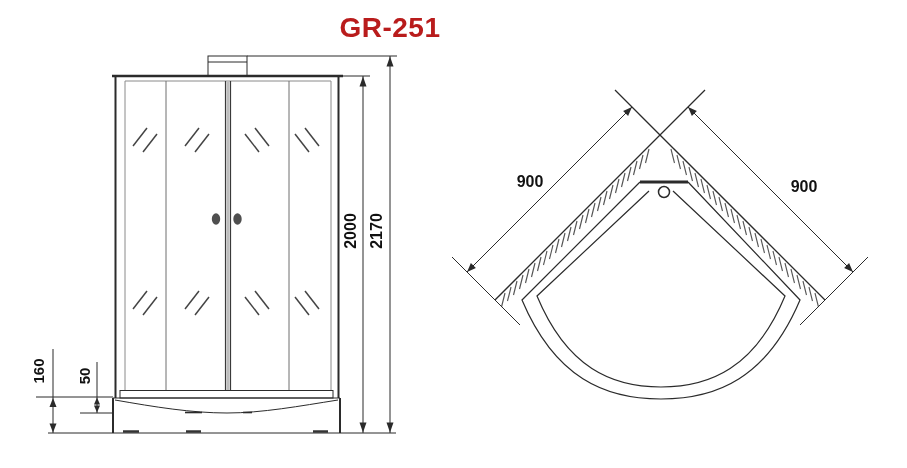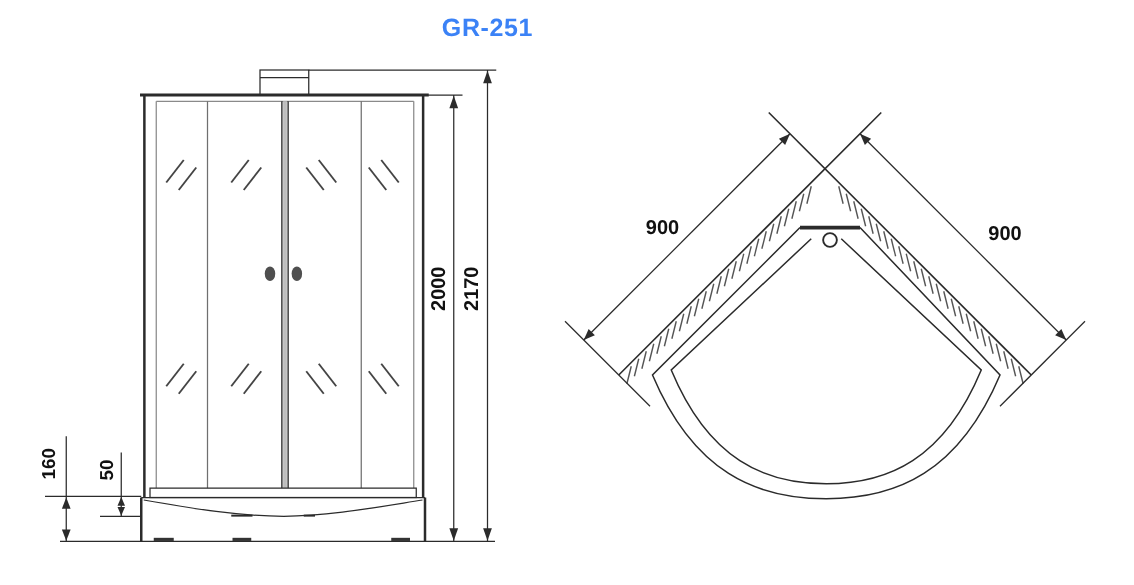--- a/index.html
+++ b/index.html
@@ -2,21 +2,21 @@
 <html><head>
 <meta charset="utf-8">
 <style>
   html,body{margin:0;padding:0;background:#fff;}
   .canvas{
     position:relative;width:907px;height:468px;background:#ffffff;
     font-family:"Liberation Sans",sans-serif;overflow:hidden;
   }
   .title{
     position:absolute;left:330px;top:12px;width:120px;text-align:center;
-    font-size:20px;font-weight:bold;color:#3b82f6;letter-spacing:.5px;
+    font-size:28px;font-weight:bold;color:#b91c1c;letter-spacing:.5px;
   }
   svg{position:absolute;left:0;top:0;}
   svg text{
     font-family:"Liberation Sans",sans-serif;font-weight:bold;fill:#111;
   }
   .dim-txt{font-size:16px;}
   .dim-txt-sm{font-size:15px;}
 </style>
 </head>
 <body>

